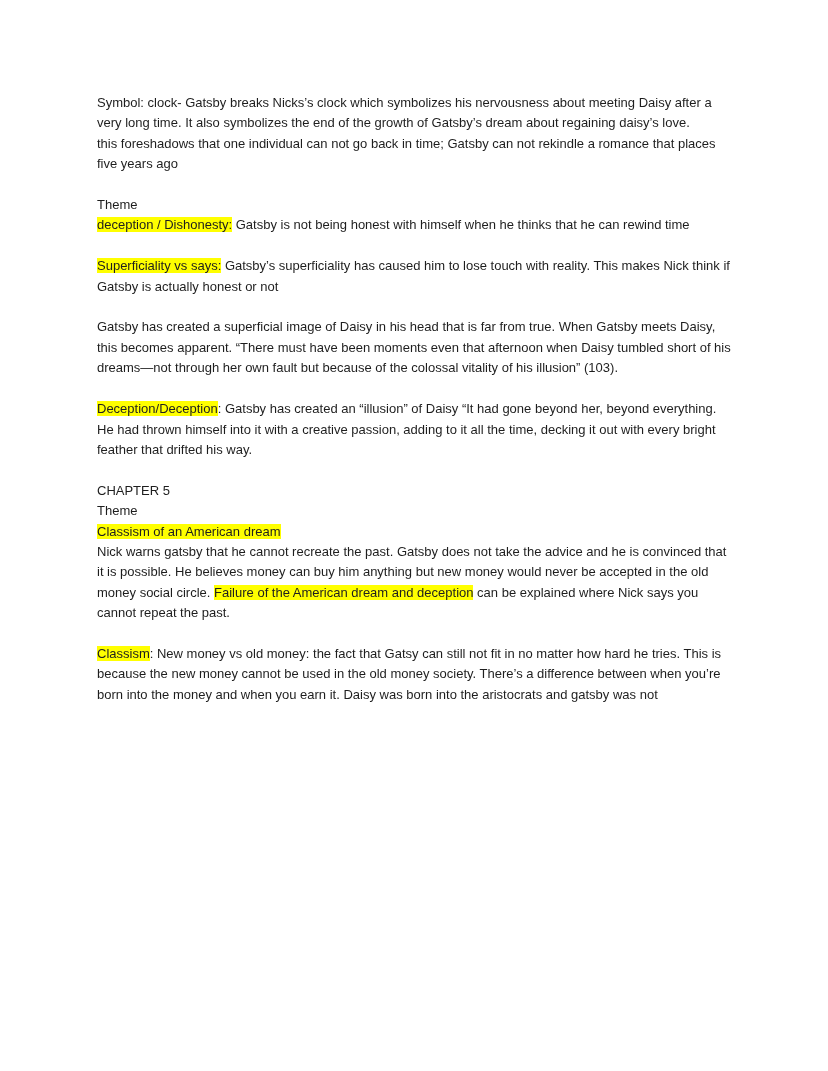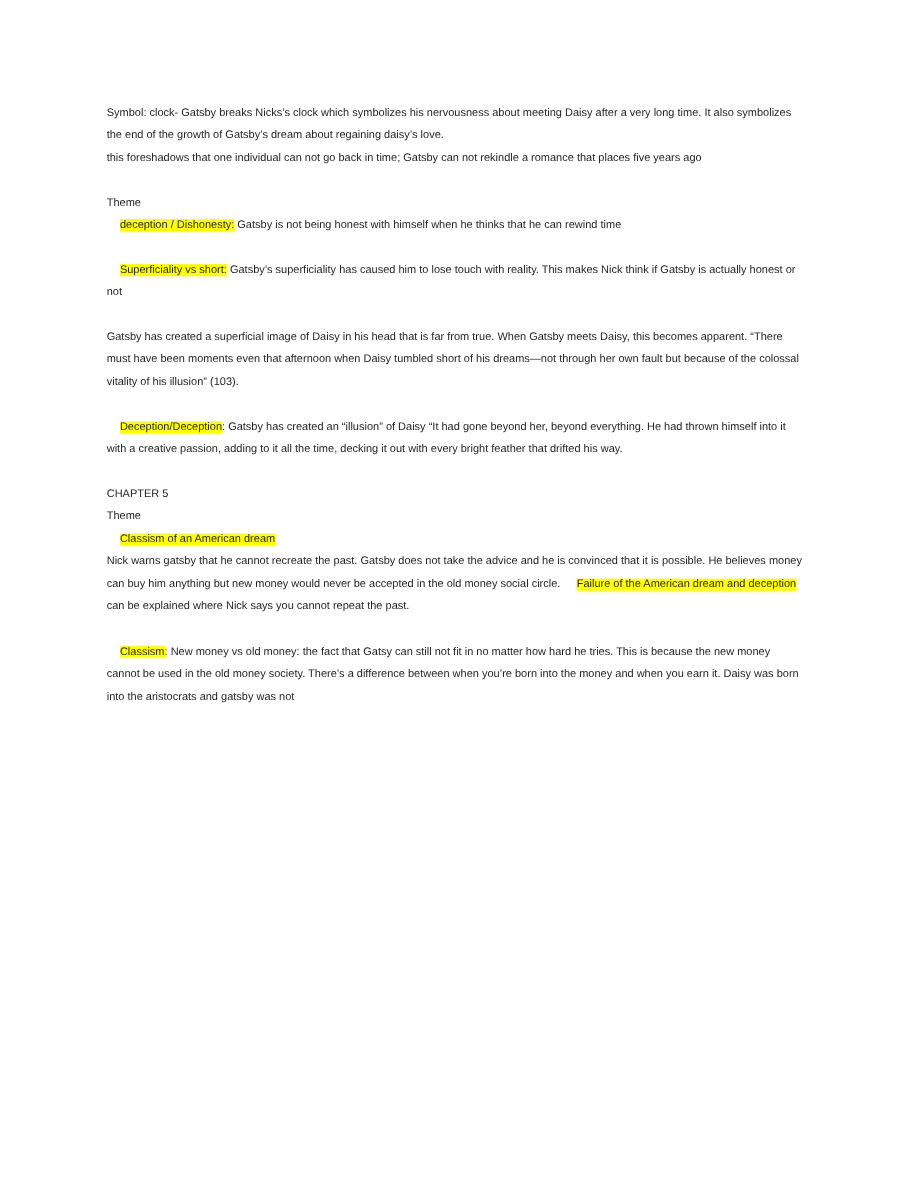--- a/index.html
+++ b/index.html
@@ -9,49 +9,48 @@
   }
   .page {
     position: relative;
     width: 828px;
     height: 1071px;
     box-sizing: border-box;
     background: #ffffff;
     padding: 93px 97px 24px 97px;
     overflow: hidden;
     font-family: "Liberation Sans", sans-serif;
-    font-size: 10px;
+    font-size: 13px;
     line-height: 20.4px;
     color: #1e1e1e;
   }
   .doc-content {
     width: 634px;
   }
   p.line {
     margin: 0;
     min-height: 20.4px;
     white-space: pre-wrap;
   }
   span.hl {
     background-color: #ffff00;
-    margin-left: 12px;
   }
 </style>
 </head>
 <body>
 
 <div class="page">
   <div class="doc-content" id="doc-content">
       <p class="line"><span>Symbol: clock- Gatsby breaks Nicks’s clock which symbolizes his nervousness about meeting Daisy after a very long time. It also symbolizes the end of the growth of Gatsby’s dream about regaining daisy’s love.</span></p>
       <p class="line"><span>this foreshadows that one individual can not go back in time; Gatsby can not rekindle a romance that places five years ago</span></p>
       <p class="line">&nbsp;</p>
       <p class="line"><span>Theme</span></p>
       <p class="line"><span class="hl">deception / Dishonesty:</span><span> Gatsby is not being honest with himself when he thinks that he can rewind time</span></p>
       <p class="line">&nbsp;</p>
-      <p class="line"><span class="hl">Superficiality vs short:</span><span> Gatsby’s superficiality has caused him to lose touch with reality. This makes Nick think if Gatsby is actually honest or not</span></p>
+      <p class="line"><span class="hl">Superficiality vs says:</span><span> Gatsby’s superficiality has caused him to lose touch with reality. This makes Nick think if Gatsby is actually honest or not</span></p>
       <p class="line">&nbsp;</p>
       <p class="line"><span>Gatsby has created a superficial image of Daisy in his head that is far from true. When Gatsby meets Daisy, this becomes apparent. “There must have been moments even that afternoon when Daisy tumbled short of his dreams—not through her own fault but because of the colossal vitality of his illusion” (103).</span></p>
       <p class="line">&nbsp;</p>
       <p class="line"><span class="hl">Deception/Deception</span><span>: Gatsby has created an “illusion” of Daisy “It had gone beyond her, beyond everything. He had thrown himself into it with a creative passion, adding to it all the time, decking it out with every bright feather that drifted his way.</span></p>
       <p class="line">&nbsp;</p>
       <p class="line"><span>CHAPTER 5</span></p>
       <p class="line"><span>Theme</span></p>
       <p class="line"><span class="hl">Classism of an American dream</span></p>
       <p class="line"><span>Nick warns gatsby that he cannot recreate the past. Gatsby does not take the advice and he is convinced that it is possible. He believes money can buy him anything but new money would never be accepted in the old money social circle. </span><span class="hl">Failure of the American dream and deception</span><span> can be explained where Nick says you cannot repeat the past.</span></p>
       <p class="line">&nbsp;</p>

